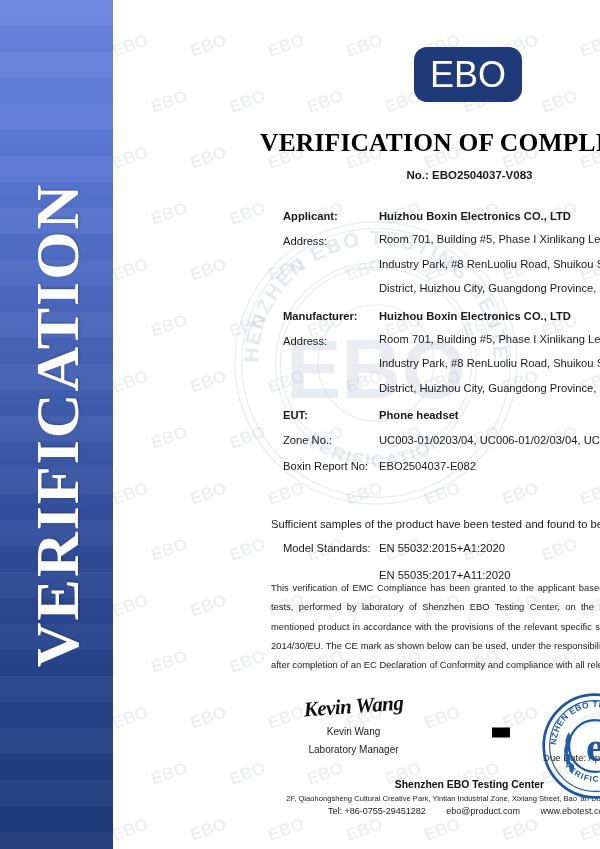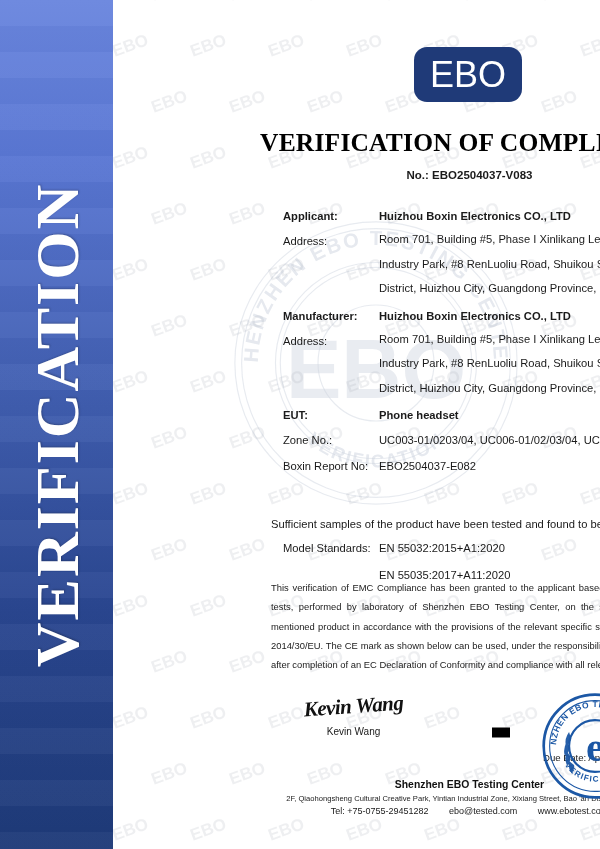--- a/index.html
+++ b/index.html
@@ -497,20 +497,21 @@
           <div class="std-line">EN 55035:2017+A11:2020</div>
         </div>
       </div>
     </div>
 
     <div class="para">This verification of EMC Compliance has been granted to the applicant based on the results of the tests, performed by laboratory of Shenzhen EBO Testing Center, on the sample of the above-mentioned product in accordance with the provisions of the relevant specific standards and Directive 2014/30/EU. The CE mark as shown below can be used, under the responsibility of the manufacturer, after completion of an EC Declaration of Conformity and compliance with all relevant EC Directives.</div>
 
     <div class="sig-block">
       <div class="sig-script">Kevin Wang</div>
       <div class="sig-name">Kevin Wang</div>
+      <div class="sig-role">Laboratory Manager</div>
     </div>
 
     <svg class="ce-mark" width="86" height="62" viewBox="0 0 86 62">
       <path d="M 36,7 A 24,24 0 1,0 36,55 A 24,24 0 0,1 36,7 Z" fill="#000000"></path>
       <path d="M 78,7 A 24,24 0 1,0 78,55 A 24,24 0 0,1 78,7 Z" fill="#000000"></path>
       <rect x="60" y="25.5" width="19" height="10" fill="#000000"></rect>
       <rect x="55" y="24" width="6" height="14" fill="#ffffff"></rect>
     </svg>
 
     <svg class="seal" viewBox="0 0 200 200">
@@ -537,20 +538,20 @@
       </g>
       <text x="100" y="128" text-anchor="middle" font-family="Liberation Serif, serif" font-size="76" font-weight="700" fill="#1b57a5">e</text>
     </svg>
 
     <div class="due-date">Due Date: April 17, 2028</div>
 
     <div class="footer">
       <div class="f-name">Shenzhen EBO Testing Center</div>
       <div class="f-addr">2F, Qiaohongsheng Cultural Creative Park, Yintian Industrial Zone, Xixiang Street, Bao 'an District, Shenzhen</div>
       <div class="f-contact">
-        <span>Tel: +75-0755-29451282</span>
-        <span>ebo@tested.com</span>
+        <span>Tel: +86-0755-29451282</span>
+        <span>ebo@product.com</span>
         <span>www.ebotest.com</span>
       </div>
     </div>
 
   </div>
 </div>
 
 </body></html>

